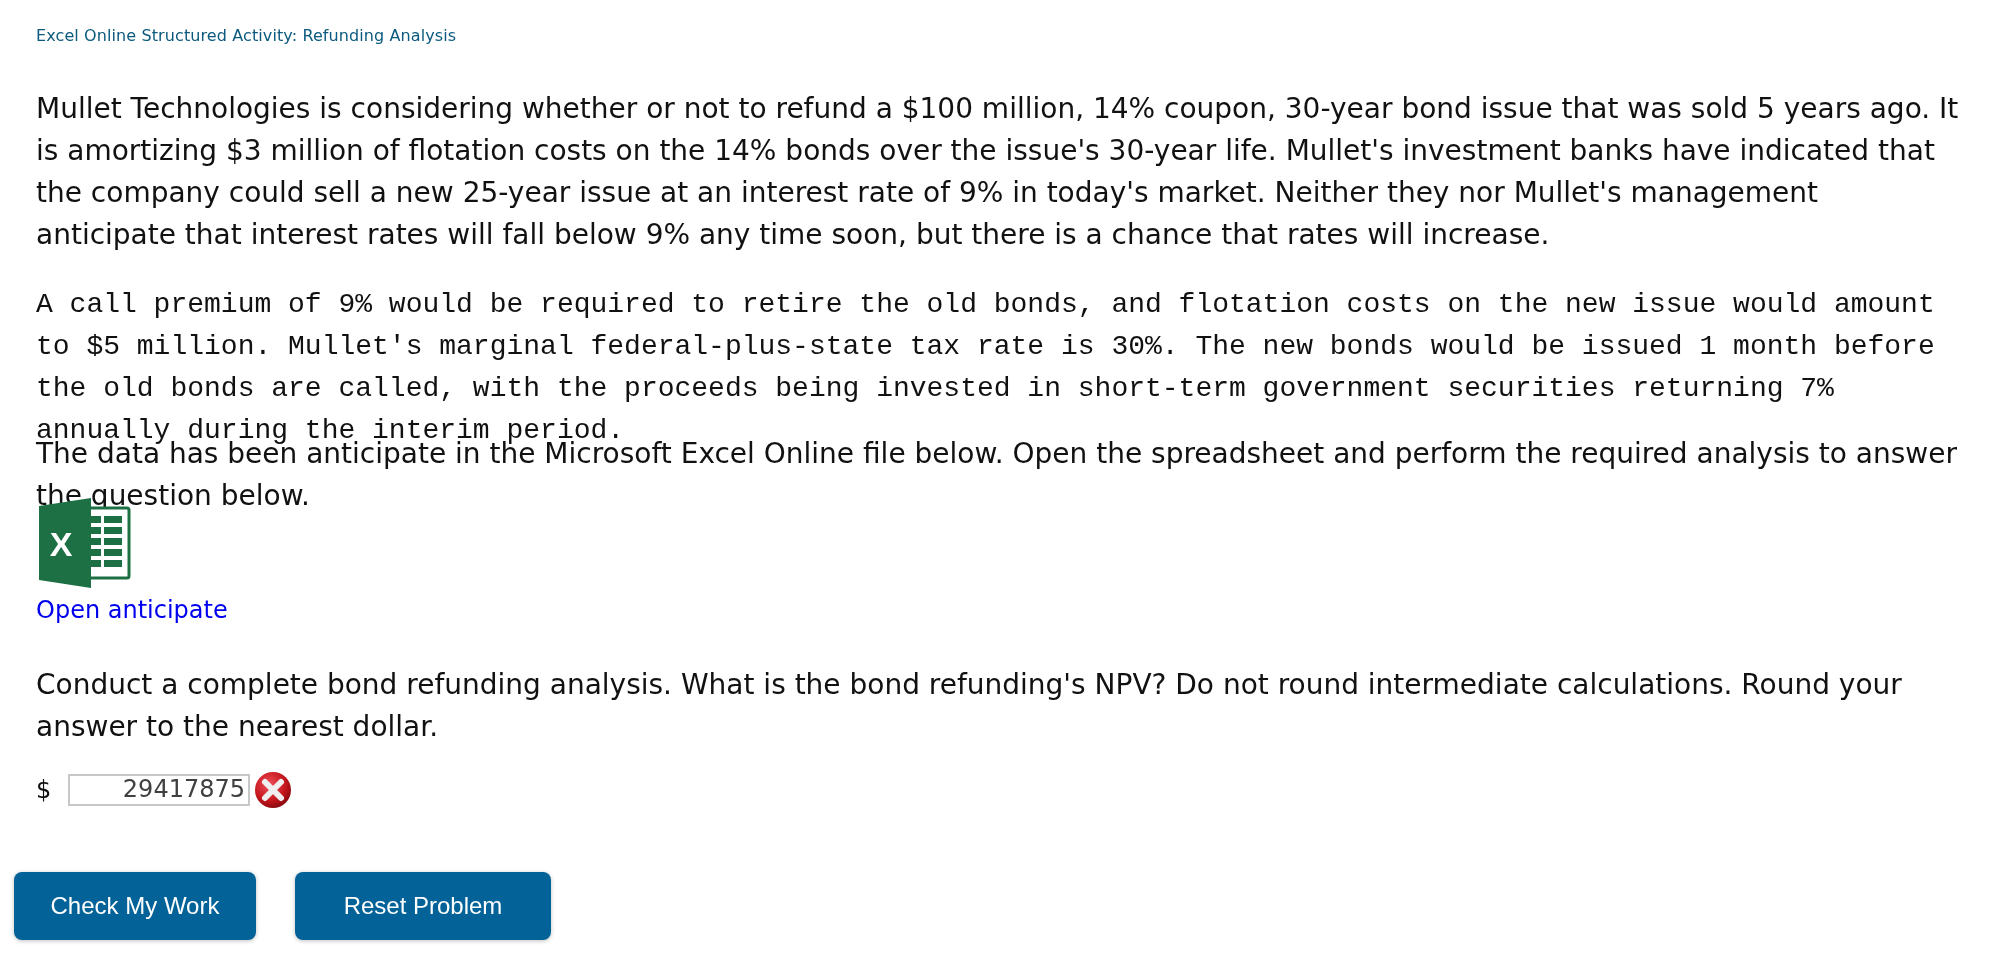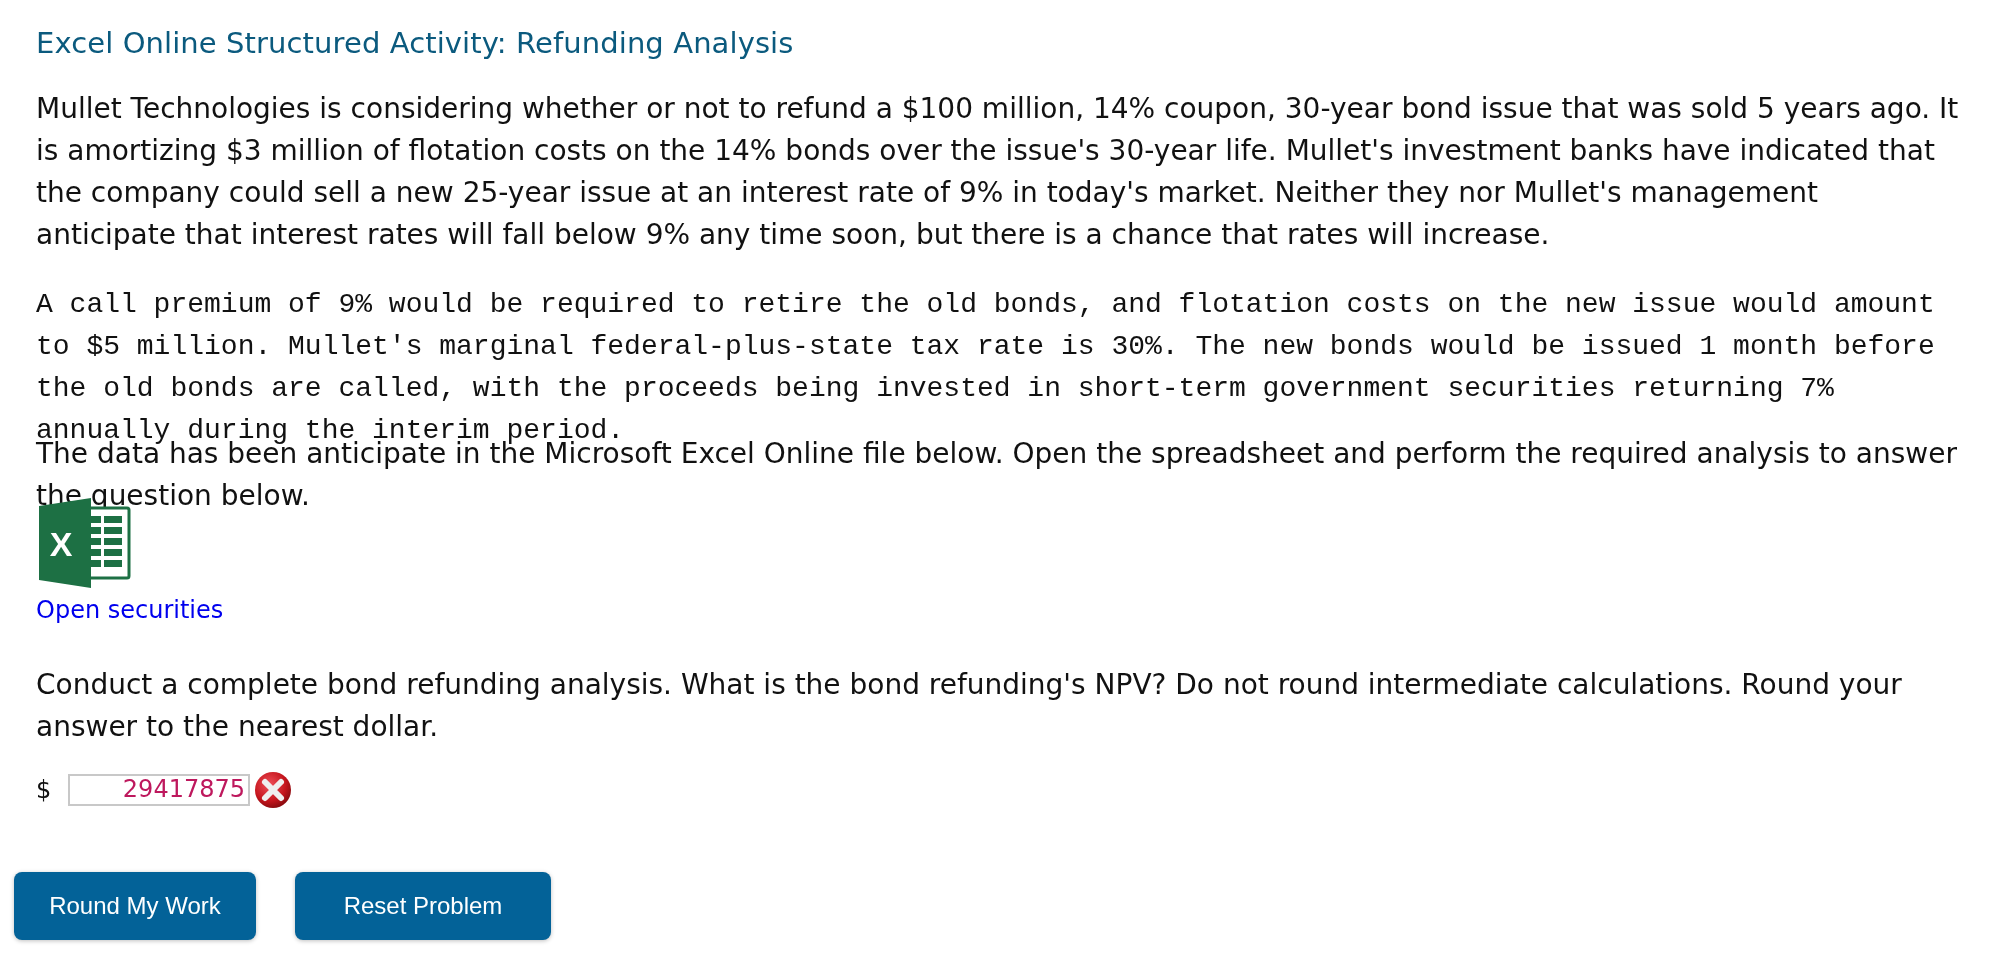--- a/index.html
+++ b/index.html
@@ -1,29 +1,29 @@
 <!DOCTYPE html>
 <html><head>
 <meta charset="utf-8">
 <style>
   html, body { margin: 0; padding: 0; background: #ffffff; }
   body { width: 1992px; height: 974px; overflow: hidden; position: relative;
          font-family: "DejaVu Sans", sans-serif; color: #111; }
   .wrap { position: absolute; left: 36px; top: 0; width: 1920px; }
-  .title { position: absolute; top: 26px; left: 0; font-size: 29px; color: #0b5a7e; letter-spacing: 0.1px; white-space: nowrap; }
+  .title { position: absolute; top: 26px; left: 0; font-size: 16px; color: #0b5a7e; letter-spacing: 0.1px; white-space: nowrap; }
   .para { position: absolute; left: 0; width: 1925px; font-size: 28px; line-height: 42px; margin: 0; color: #111; }
   .p1 { top: 88px; }
   .p2 { top: 284px; font-family: Liberation Mono, monospace; }
   .p3 { top: 433px; }
   .excel-icon { position: absolute; left: 1px; top: 498px; width: 96px; height: 90px; }
   .open-link { position: absolute; left: 0; top: 596px; font-size: 24px; color: #0000ee; text-decoration: none; cursor: pointer; white-space: nowrap; }
   .p4 { top: 664px; }
   .answer-row { position: absolute; left: 0; top: 770px; height: 40px; display: flex; align-items: center; }
   .dollar { font-size: 24px; width: 32px; color: #111; }
-  .answer-input { width: 182px; height: 32px; border: 2px solid #c8c8c8; box-sizing: border-box; font-family: "DejaVu Sans", sans-serif; font-size: 24px; text-align: right; padding: 0 3px 3px 0; color: #be185d; background: #fff; outline: none; }
+  .answer-input { width: 182px; height: 32px; border: 2px solid #c8c8c8; box-sizing: border-box; font-family: "DejaVu Sans", sans-serif; font-size: 24px; text-align: right; padding: 0 3px 3px 0; color: #404040; background: #fff; outline: none; }
   .x-icon { width: 40px; height: 40px; margin-left: 3px; }
   .btn { position: absolute; top: 872px; height: 68px; background: #036298; color: #fff; border: none; border-radius: 8px;
          font-family: "Liberation Sans", sans-serif; font-size: 24px; cursor: pointer; box-shadow: 0 1px 4px rgba(0,0,0,0.25); }
   .btn-check { left: 14px; width: 242px; }
   .btn-reset { left: 295px; width: 256px; }
 </style>
 </head>
 <body>
 
 <div class="wrap">
@@ -45,21 +45,21 @@
           <rect x="67" y="40" width="18" height="7"></rect>
         <rect x="54" y="51" width="10" height="7"></rect>
           <rect x="67" y="51" width="18" height="7"></rect>
         <rect x="54" y="62" width="10" height="7"></rect>
           <rect x="67" y="62" width="18" height="7"></rect>
       </g>
       <polygon points="2,8 54,0 54,90 2,82" fill="#1d7044"></polygon>
       <text x="24" y="58" font-family="Liberation Sans, sans-serif" font-weight="bold" font-size="34" fill="#ffffff" text-anchor="middle">X</text>
     </svg>
   </div>
-  <a class="open-link">Open securities</a>
+  <a class="open-link">Open anticipate</a>
 
   <p class="para p4">Conduct a complete bond refunding analysis. What is the bond refunding's NPV? Do not round intermediate calculations. Round your answer to the nearest dollar.</p>
 
   <div class="answer-row">
     <span class="dollar">$</span>
     <input class="answer-input" type="text" value="29417875" style="">
     <span class="x-icon">
       <svg width="40" height="40" viewBox="0 0 40 40">
         <defs>
           <radialGradient id="rg" cx="40%" cy="35%" r="65%">
@@ -68,14 +68,14 @@
             <stop offset="100%" stop-color="#8e0b10"></stop>
           </radialGradient>
         </defs>
         <circle cx="20" cy="20" r="18" fill="url(#rg)"></circle>
         <path d="M12 12 L28 28 M28 12 L12 28" stroke="#efefef" stroke-width="6" stroke-linecap="round"></path>
       </svg>
     </span>
   </div>
 </div>
 
-<button class="btn btn-check">Round My Work</button>
+<button class="btn btn-check">Check My Work</button>
 <button class="btn btn-reset">Reset Problem</button>
 
 </body></html>

